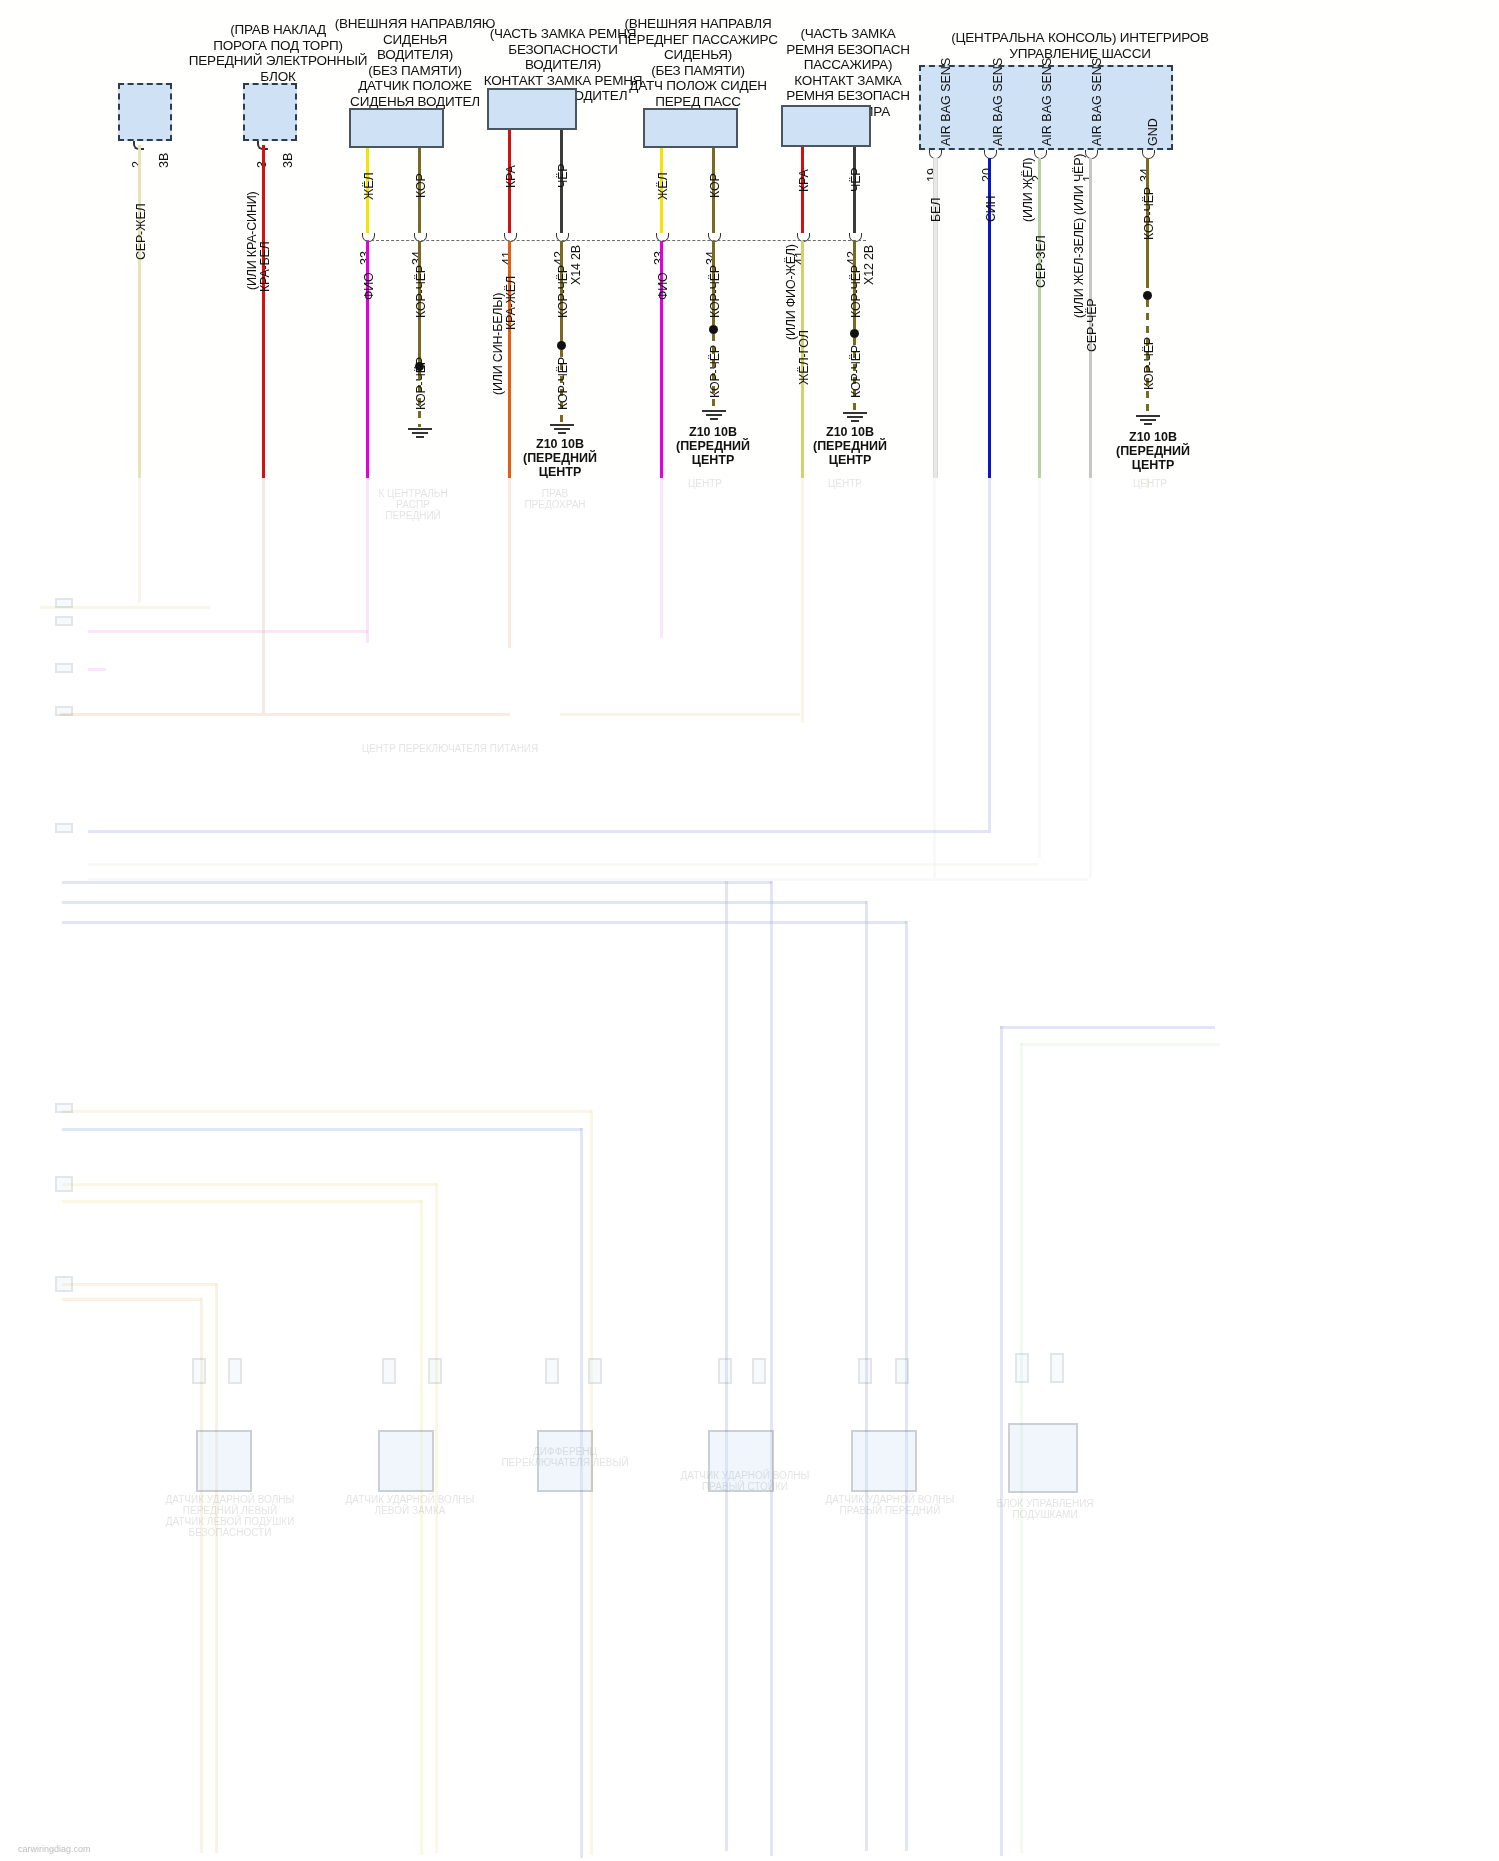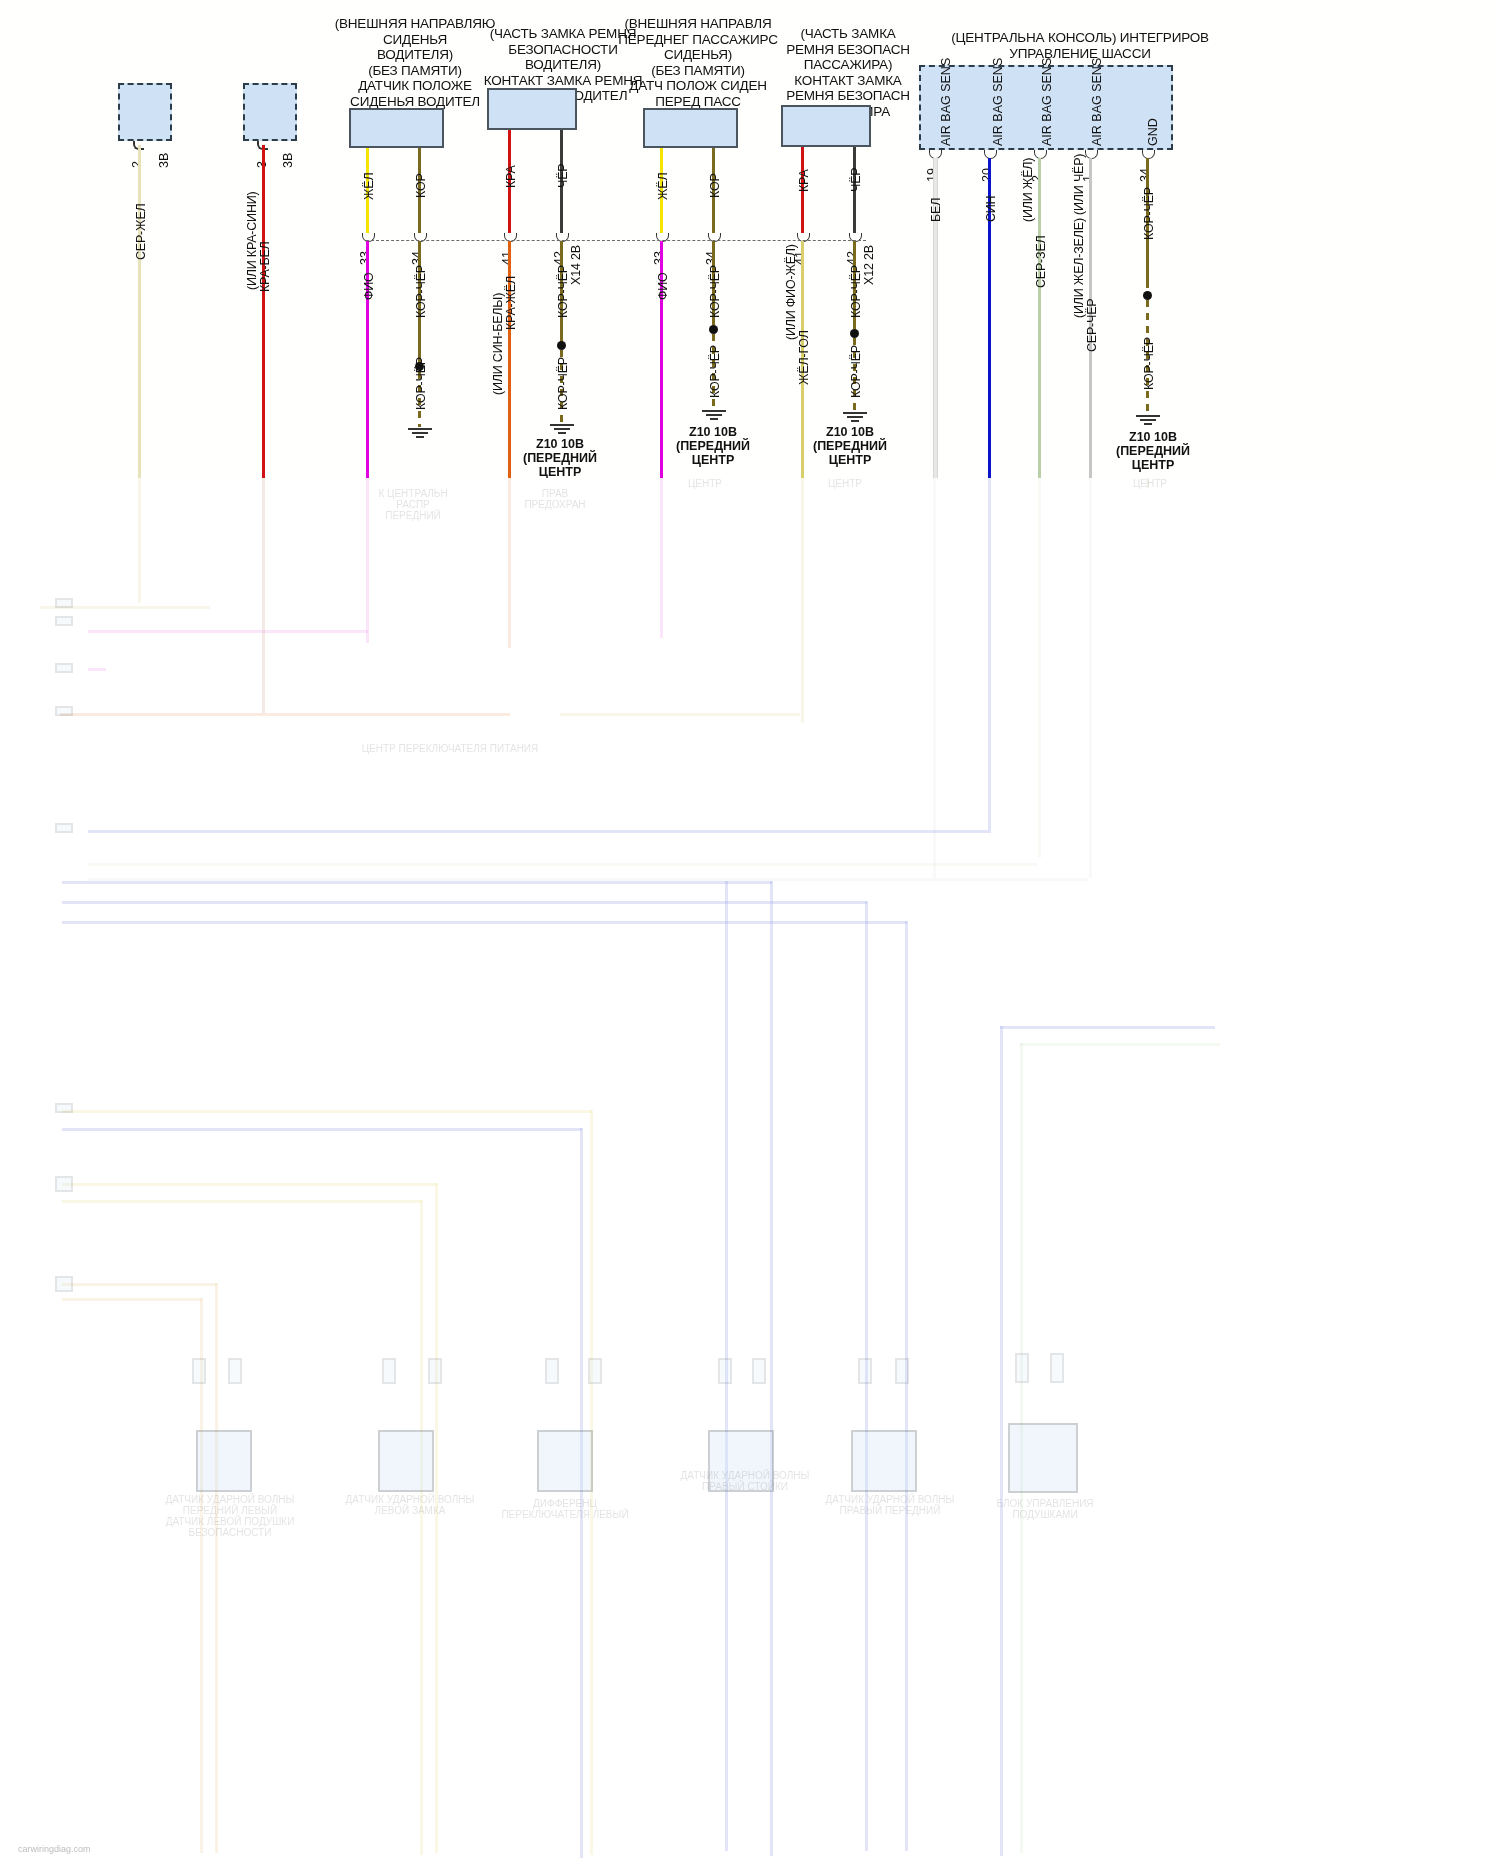--- a/index.html
+++ b/index.html
@@ -39,20 +39,24 @@
 
   <div id="toppanel">
 
     <div class="box dashed" style="left:118px;top:83px;width:54px;height:58px;border-style:dashed;"></div>
     <div class="abs" style="left:133px;top:141px;width:9px;height:7px;border-left:2px solid #333;border-bottom:2px solid #333;border-radius:0 0 0 6px;"></div>
     <div class="pinnum" style="left:130px;top:168px;">2</div>
     <div class="pinnum" style="left:157px;top:168px;">3B</div>
     <div class="wire" style="left:138px;top:145px;height:335px;background:#e8e2bb;"></div>
     <div class="vlabel" style="left:134px;top:260px;">СЕР-ЖЕЛ</div>
 
+    <div class="cap" style="left:188px;top:22px;width:180px;">(ПРАВ НАКЛАД
+ПОРОГА ПОД ТОРП)
+ПЕРЕДНИЙ ЭЛЕКТРОННЫЙ
+БЛОК</div>
     <div class="box dashed" style="left:243px;top:83px;width:54px;height:58px;border-style:dashed;"></div>
     <div class="abs" style="left:257px;top:141px;width:9px;height:7px;border-left:2px solid #333;border-bottom:2px solid #333;border-radius:0 0 0 6px;"></div>
     <div class="pinnum" style="left:255px;top:168px;">3</div>
     <div class="pinnum" style="left:281px;top:168px;">3B</div>
     <div class="wire" style="left:262px;top:145px;height:335px;background:#d21212;"></div>
     <div class="vlabel" style="left:258px;top:292px;">КРА-БЕЛ</div>
     <div class="vlabel" style="left:245px;top:290px;">(ИЛИ КРА-СИНИ)</div>
 
     <div class="cap" style="left:330px;top:16px;width:170px;">(ВНЕШНЯЯ НАПРАВЛЯЮ
 СИДЕНЬЯ
@@ -303,21 +307,21 @@
     <div class="fbox ff" style="left:718px;top:880px;width:14px;height:26px;"></div>
     <div class="fbox ff" style="left:752px;top:880px;width:14px;height:26px;"></div>
     <div class="fbox ff" style="left:858px;top:880px;width:14px;height:26px;"></div>
     <div class="fbox ff" style="left:895px;top:880px;width:14px;height:26px;"></div>
     <div class="fbox ff" style="left:1015px;top:875px;width:14px;height:30px;"></div>
     <div class="fbox ff" style="left:1050px;top:875px;width:14px;height:30px;"></div>
 
     <div class="ftext ff" style="left:150px;top:1016px;width:160px;">ДАТЧИК УДАРНОЙ ВОЛНЫ ПЕРЕДНИЙ ЛЕВЫЙ
 ДАТЧИК ЛЕВОЙ ПОДУШКИ БЕЗОПАСНОСТИ</div>
     <div class="ftext ff" style="left:340px;top:1016px;width:140px;">ДАТЧИК УДАРНОЙ ВОЛНЫ ЛЕВОЙ ЗАМКА</div>
-    <div class="ftext ff" style="left:490px;top:1020px;width:150px;">ДИФФЕРЕНЦ ПЕРЕКЛЮЧАТЕЛЯ ЛЕВЫЙ</div>
+    <div class="ftext ff" style="left:490px;top:968px;width:150px;">ДИФФЕРЕНЦ ПЕРЕКЛЮЧАТЕЛЯ ЛЕВЫЙ</div>
     <div class="ftext ff" style="left:680px;top:992px;width:130px;">ДАТЧИК УДАРНОЙ ВОЛНЫ ПРАВЫЙ СТОЙКИ</div>
     <div class="ftext ff" style="left:820px;top:1016px;width:140px;">ДАТЧИК УДАРНОЙ ВОЛНЫ ПРАВЫЙ ПЕРЕДНИЙ</div>
     <div class="ftext ff" style="left:990px;top:1020px;width:110px;">БЛОК УПРАВЛЕНИЯ ПОДУШКАМИ</div>
 
     <div class="ftext ff" style="left:340px;top:265px;width:220px;">ЦЕНТР ПЕРЕКЛЮЧАТЕЛЯ ПИТАНИЯ</div>
 
     <div class="ftext ff" style="left:378px;top:10px;width:70px;">К ЦЕНТРАЛЬН РАСПР ПЕРЕДНИЙ</div>
     <div class="ftext ff" style="left:520px;top:10px;width:70px;">ПРАВ ПРЕДОХРАН</div>
     <div class="ftext ff" style="left:670px;top:0;width:70px;">ЦЕНТР</div>
     <div class="ftext ff" style="left:810px;top:0;width:70px;">ЦЕНТР</div>

